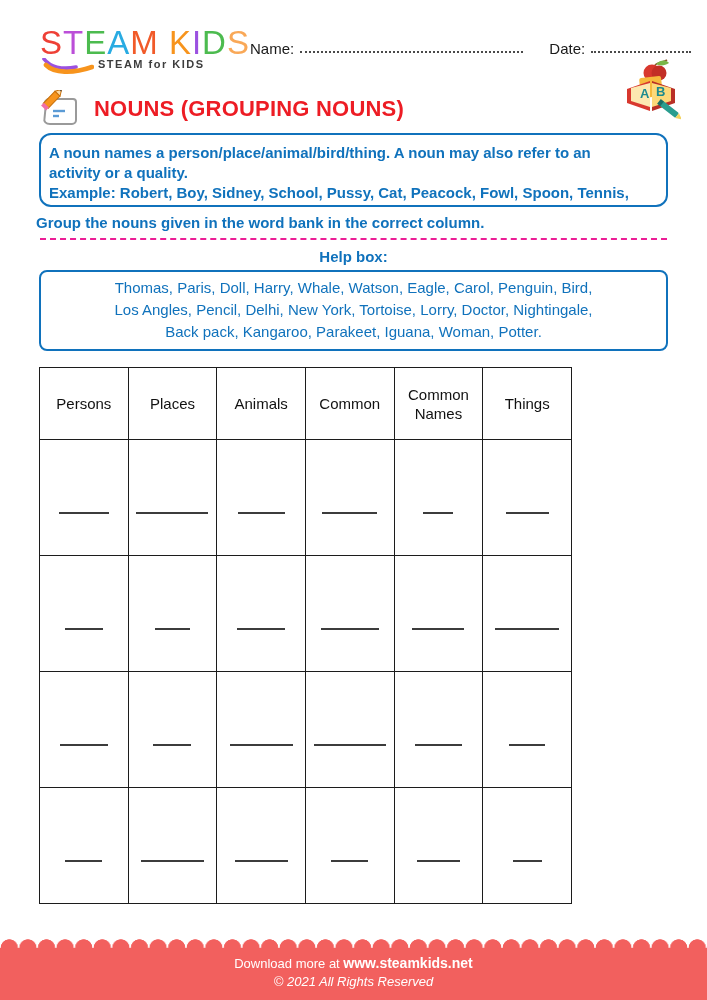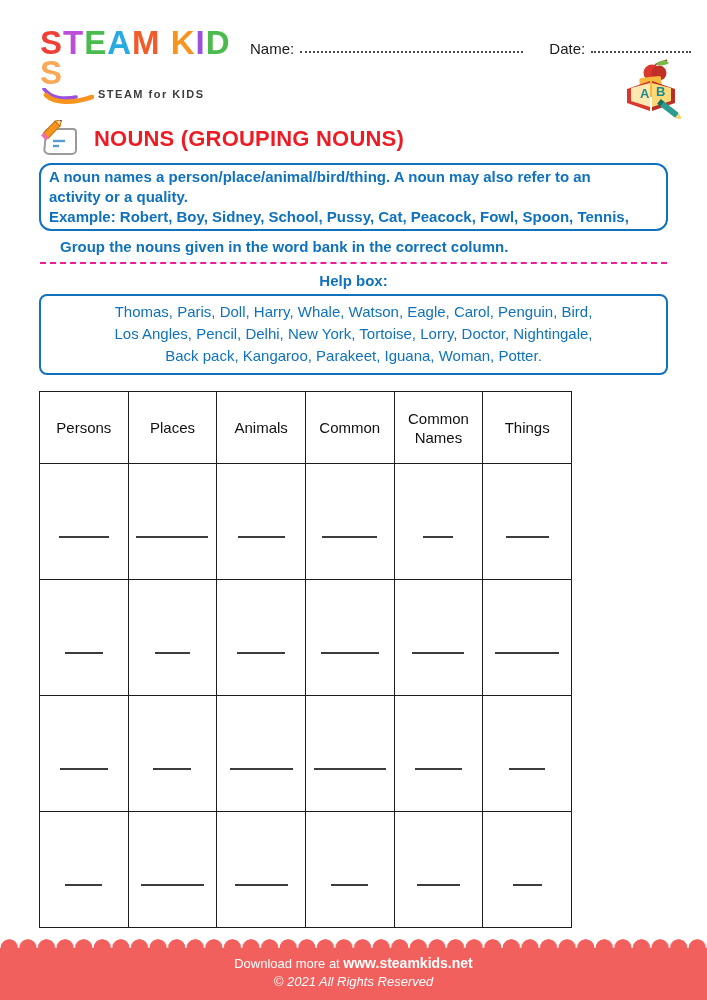--- a/index.html
+++ b/index.html
@@ -6,46 +6,46 @@
   html,body { background:#ffffff; }
   body { font-family:"Liberation Sans", sans-serif; }
   .page {
     position:relative; width:707px; height:1000px; margin:0 auto;
     background:#ffffff; overflow:hidden;
   }
 
   
   .top-row { display:flex; align-items:flex-start; padding:28px 14px 0 40px; }
   .logo-block { width:210px; flex:0 0 auto; }
-  .logo-letters { font-weight:bold; font-size:33px; line-height:30px; letter-spacing:1px; }
+  .logo-letters { font-weight:normal; font-size:33px; line-height:30px; letter-spacing:1px; }
   .logo-letters .ltr { display:inline-block; }
   .logo-sub { display:flex; }
   .swoosh { width:52px; height:16px; margin-left:2px; flex:0 0 auto; }
   .tagline { font-size:11px; font-weight:bold; color:#3d3d3d; letter-spacing:1.5px; margin:0 0 2px 4px; white-space:nowrap; }
 
   .namedate-row { flex:1; display:flex; align-items:flex-start; margin-top:12px; font-size:15px; color:#1a1a1a; }
   .nd-label { white-space:nowrap; }
   .dotline { border-bottom:2px dotted #4a4a4a; height:13px; margin:0 6px; }
   .name-line { flex:1.9; }
   .date-line { flex:0.85; margin-right:2px; }
   .date-label { margin-left:20px; }
 
   
   .title-row { display:flex; align-items:center; margin:16px 0 0 40px; }
   .title-icon { width:42px; height:38px; flex:0 0 auto; }
   .page-title { color:#ed1c24; font-size:22px; font-weight:bold; margin-left:12px; letter-spacing:0.2px; }
   .book-icon { position:absolute; top:57px; right:26px; width:58px; height:64px; }
   .example-box {
     margin:5px 39px 0 39px; border:2px solid #1072bc; border-radius:12px;
-    padding:2px 8px 2px 8px; font-size:15px; font-weight:bold; color:#1072bc; line-height:20px;
+    padding:8px 8px 2px 8px; font-size:15px; font-weight:bold; color:#1072bc; line-height:20px;
   }
   .example-box .bline { white-space:nowrap; }
   .example-box .line-3 { padding-left:72px; }
 
-  .instruction { margin:7px 40px 0 60px; font-size:15px; font-weight:bold; color:#1072bc; }
+  .instruction { margin:7px 40px 0 36px; font-size:15px; font-weight:bold; color:#1072bc; }
   .dashed-divider { margin:7px 40px 0 40px; border-top:2.5px dashed #ec1e96; }
   .helpbox-label { text-align:center; font-size:15px; font-weight:bold; color:#1072bc; margin-top:8px; }
   .help-box {
     margin:5px 39px 0 39px; border:2px solid #1072bc; border-radius:8px;
     padding:5px 4px 6px 4px; font-size:15px; color:#1072bc; line-height:22px; text-align:center;
   }
 
   
   table.noun-table { border-collapse:collapse; margin:16px 39px 0 39px; width:533px; table-layout:fixed; }
   .noun-table th, .noun-table td { border:1.8px solid #1c1c1c; background:#fff; }

